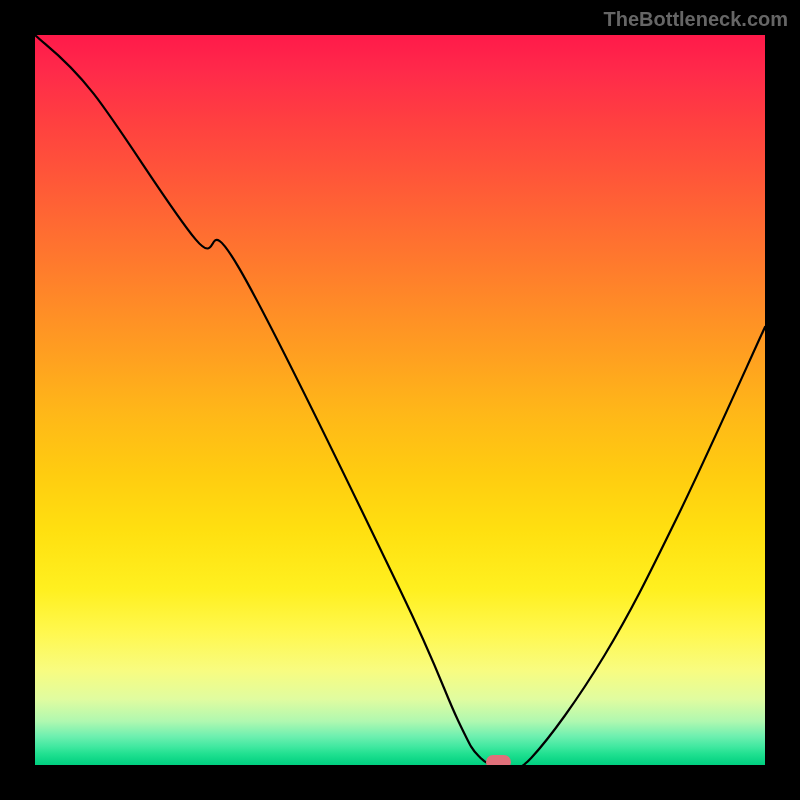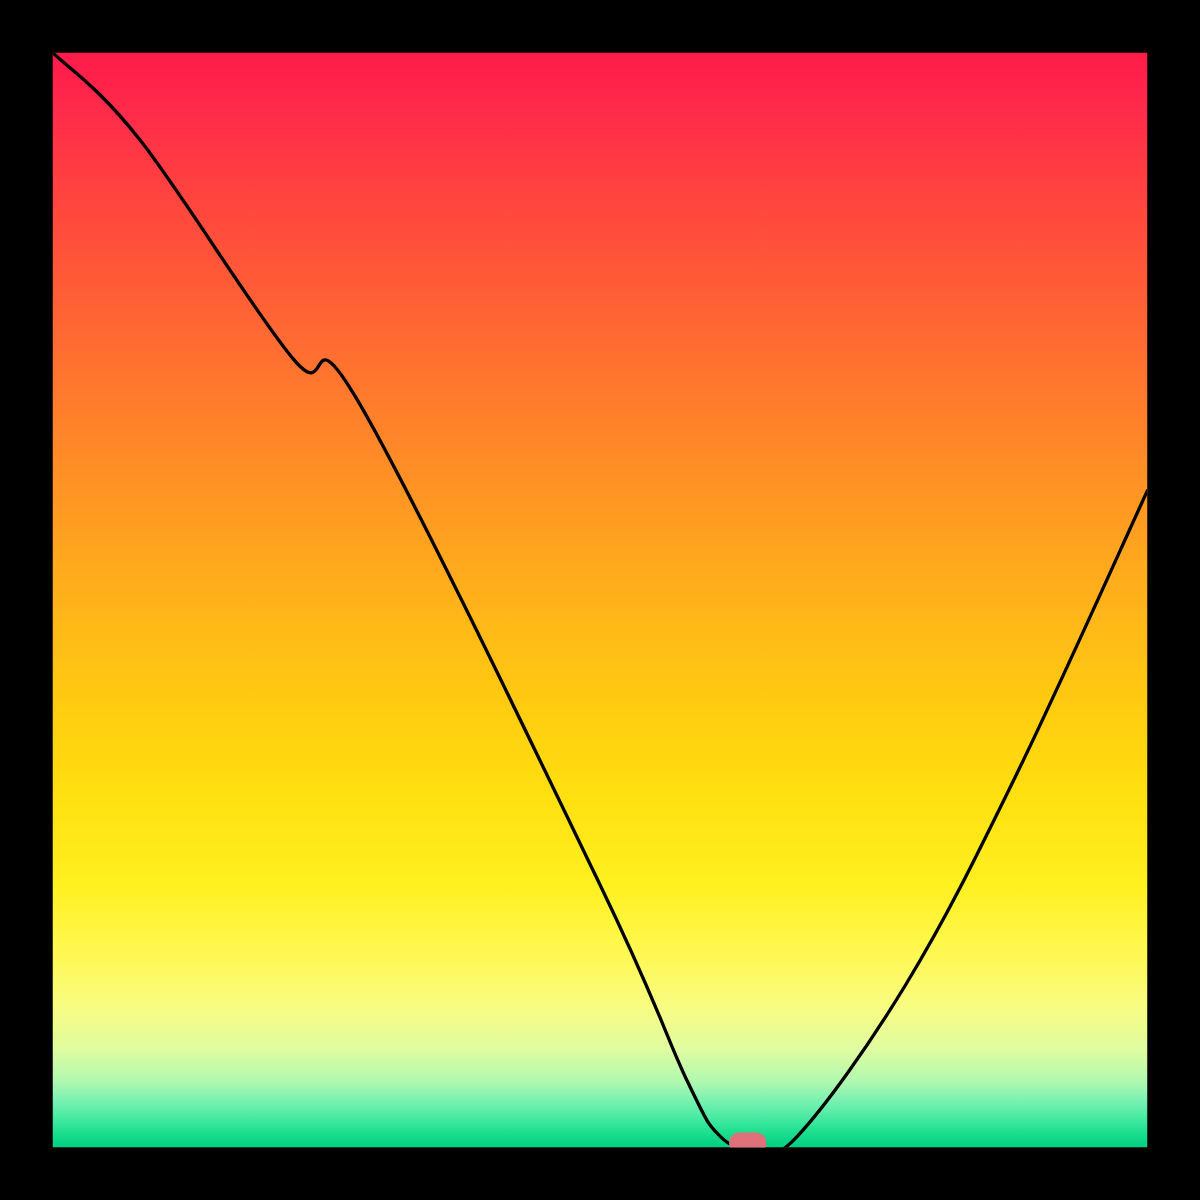--- a/index.html
+++ b/index.html
@@ -73,20 +73,21 @@
     background: #e0707a;
     border-radius: 8px;
     width: 26px;
     height: 13px;
   }
 </style>
 </head>
 <body>
 
 <div class="chart-container">
+  <div class="watermark">TheBottleneck.com</div>
   <div class="plot-area">
     <div class="gradient-bg"></div>
     <svg class="curve-svg" viewBox="0 0 730 730" preserveAspectRatio="none">
       <path id="curve-path" fill="none" stroke="#000" stroke-width="2.2" stroke-linejoin="round" stroke-linecap="round" d="M 0.0 0.0 C 10.5 10.5, 29.5 21.6, 58.4 58.4 C 87.3 95.2, 134.3 172.9, 160.6 204.4 C 186.9 235.9, 167.6 170.5, 204.4 233.6 C 241.2 296.7, 325.6 473.3, 365.0 554.8 C 404.4 636.3, 408.9 656.0, 423.4 686.2 C 437.9 716.4, 437.4 714.8, 445.3 722.7 C 453.2 730.6, 458.0 730.0, 467.2 730.0 C 476.4 730.0, 478.0 742.4, 496.4 722.7 C 514.8 703.0, 543.1 663.9, 569.4 620.5 C 595.7 577.1, 613.5 540.9, 642.4 481.8 C 671.3 422.7, 714.2 326.2, 730.0 292.0"></path>
     </svg>
     <div class="minimum-marker" id="min-marker" style="width: 25.55px; height: 13.14px; left: 450.775px; top: 720.43px;"></div>
   </div>
 </div>
 
 </body></html>

